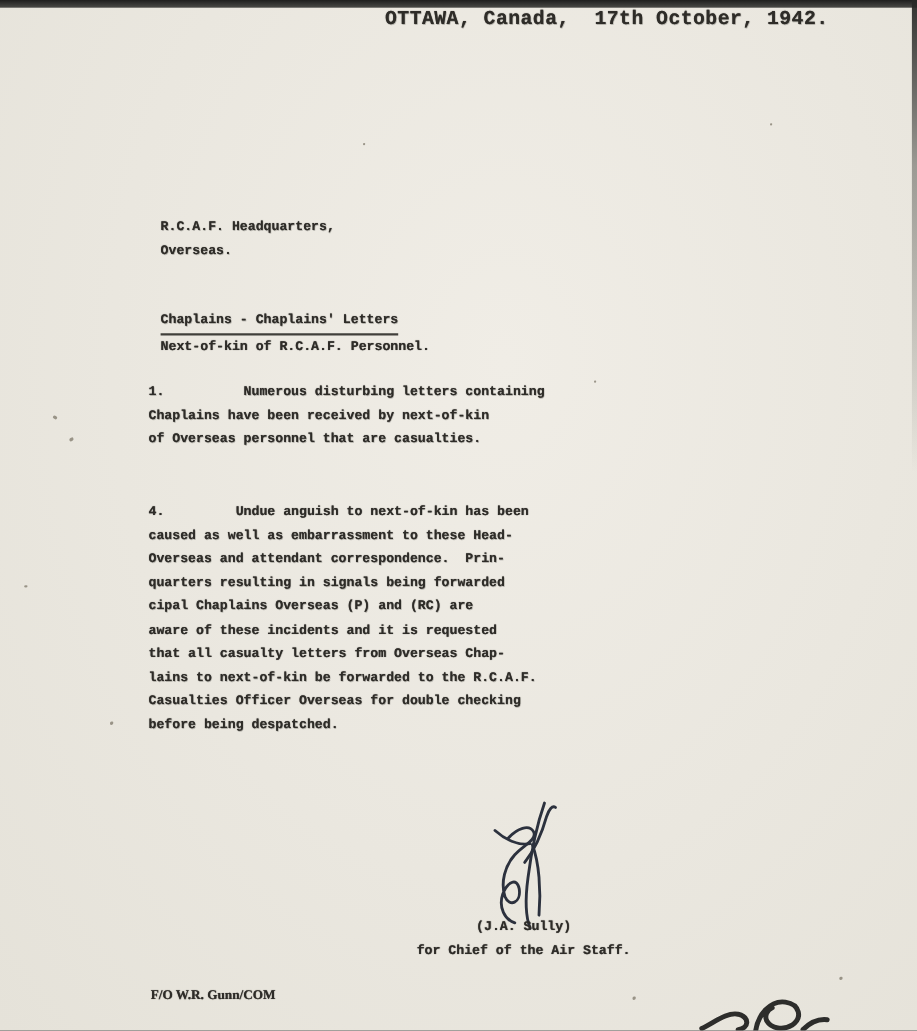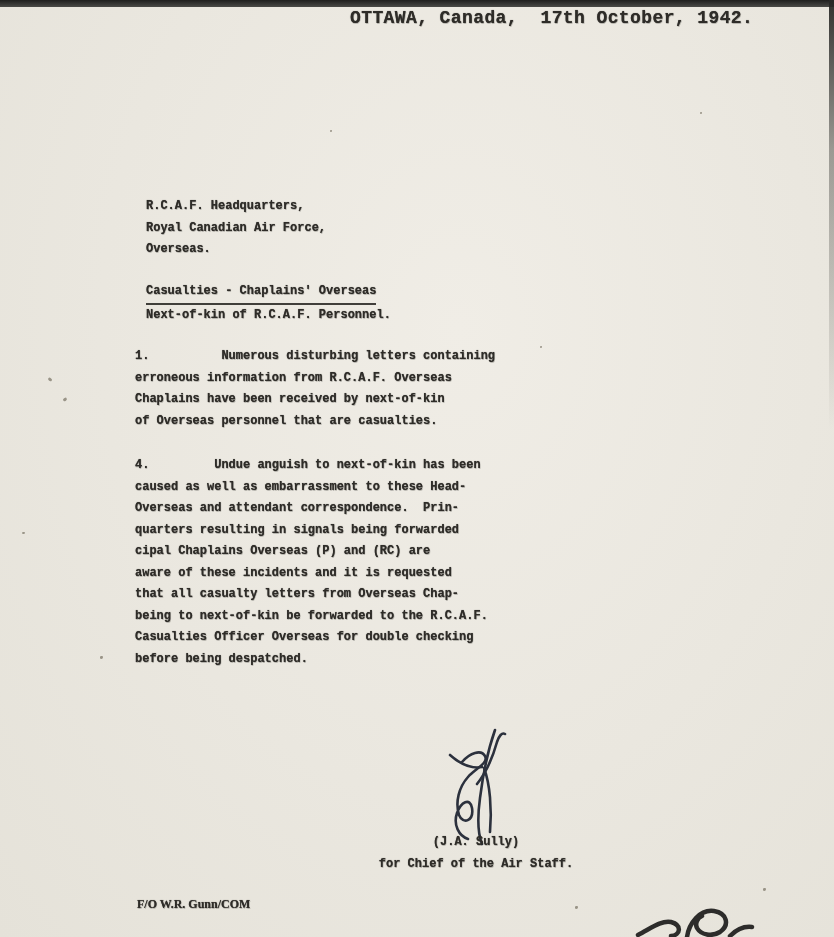--- a/index.html
+++ b/index.html
@@ -43,45 +43,43 @@
   <div class="speck" style="left:330px;top:130px;width:2px;height:2px;"></div>
   <div class="speck" style="left:700px;top:112px;width:2px;height:2px;"></div>
   <div class="speck" style="left:575px;top:906px;width:3px;height:3px;"></div>
   <div class="speck" style="left:763px;top:888px;width:3px;height:3px;"></div>
   <div class="speck" style="left:540px;top:346px;width:2px;height:2px;"></div>
 
   <div class="abs ink line dateline" style="left:350px;top:6px;">OTTAWA, Canada,  17th October, 1942.</div>
 
   <div class="abs" style="left:146px;top:196px;">
     <div class="ink line">R.C.A.F. Headquarters,</div>
-    <div class="ink line">Royal Canadian Air Force,</div>
     <div class="ink line">Overseas.</div>
   </div>
 
   <div class="abs" style="left:146px;top:281px;">
-    <div class="ink line"><span class="subject-title">Casualties - Chaplains' Overseas</span></div>
+    <div class="ink line"><span class="subject-title">Chaplains - Chaplains' Letters</span></div>
     <div class="ink line">Next-of-kin of R.C.A.F. Personnel.</div>
   </div>
 
   <div class="abs" style="left:135px;top:346px;">
     <div class="ink line">1.          Numerous disturbing letters containing</div>
-    <div class="ink line">erroneous information from R.C.A.F. Overseas</div>
     <div class="ink line">Chaplains have been received by next-of-kin</div>
     <div class="ink line">of Overseas personnel that are casualties.</div>
   </div>
 
   <div class="abs" style="left:135px;top:455px;">
     <div class="ink line">4.         Undue anguish to next-of-kin has been</div>
     <div class="ink line">caused as well as embarrassment to these Head-</div>
     <div class="ink line">Overseas and attendant correspondence.  Prin-</div>
     <div class="ink line">quarters resulting in signals being forwarded</div>
     <div class="ink line">cipal Chaplains Overseas (P) and (RC) are</div>
     <div class="ink line">aware of these incidents and it is requested</div>
     <div class="ink line">that all casualty letters from Overseas Chap-</div>
-    <div class="ink line">being to next-of-kin be forwarded to the R.C.A.F.</div>
+    <div class="ink line">lains to next-of-kin be forwarded to the R.C.A.F.</div>
     <div class="ink line">Casualties Officer Overseas for double checking</div>
     <div class="ink line">before being despatched.</div>
   </div>
 
   <svg class="abs" style="left:432px;top:724px;" width="92" height="126" viewBox="0 0 92 126">
     <g fill="none" stroke="#1c2230" stroke-width="2.6" stroke-linecap="round" opacity="0.92">
       <path d="M 63,6 C 56,26 51,50 48,74 C 45,96 46,110 50,120"></path>
       <path d="M 30,38 C 38,29 49,25 53,32 C 57,39 43,45 36,53 C 27,63 23,78 27,91 C 31,101 42,97 40,84 C 38,73 29,78 25,89 C 21,101 27,112 36,115"></path>
       <path d="M 18,31 C 27,39 39,45 50,43"></path>
       <path d="M 45,60 C 53,50 60,36 65,18 C 67,12 70,8 73,10"></path>

